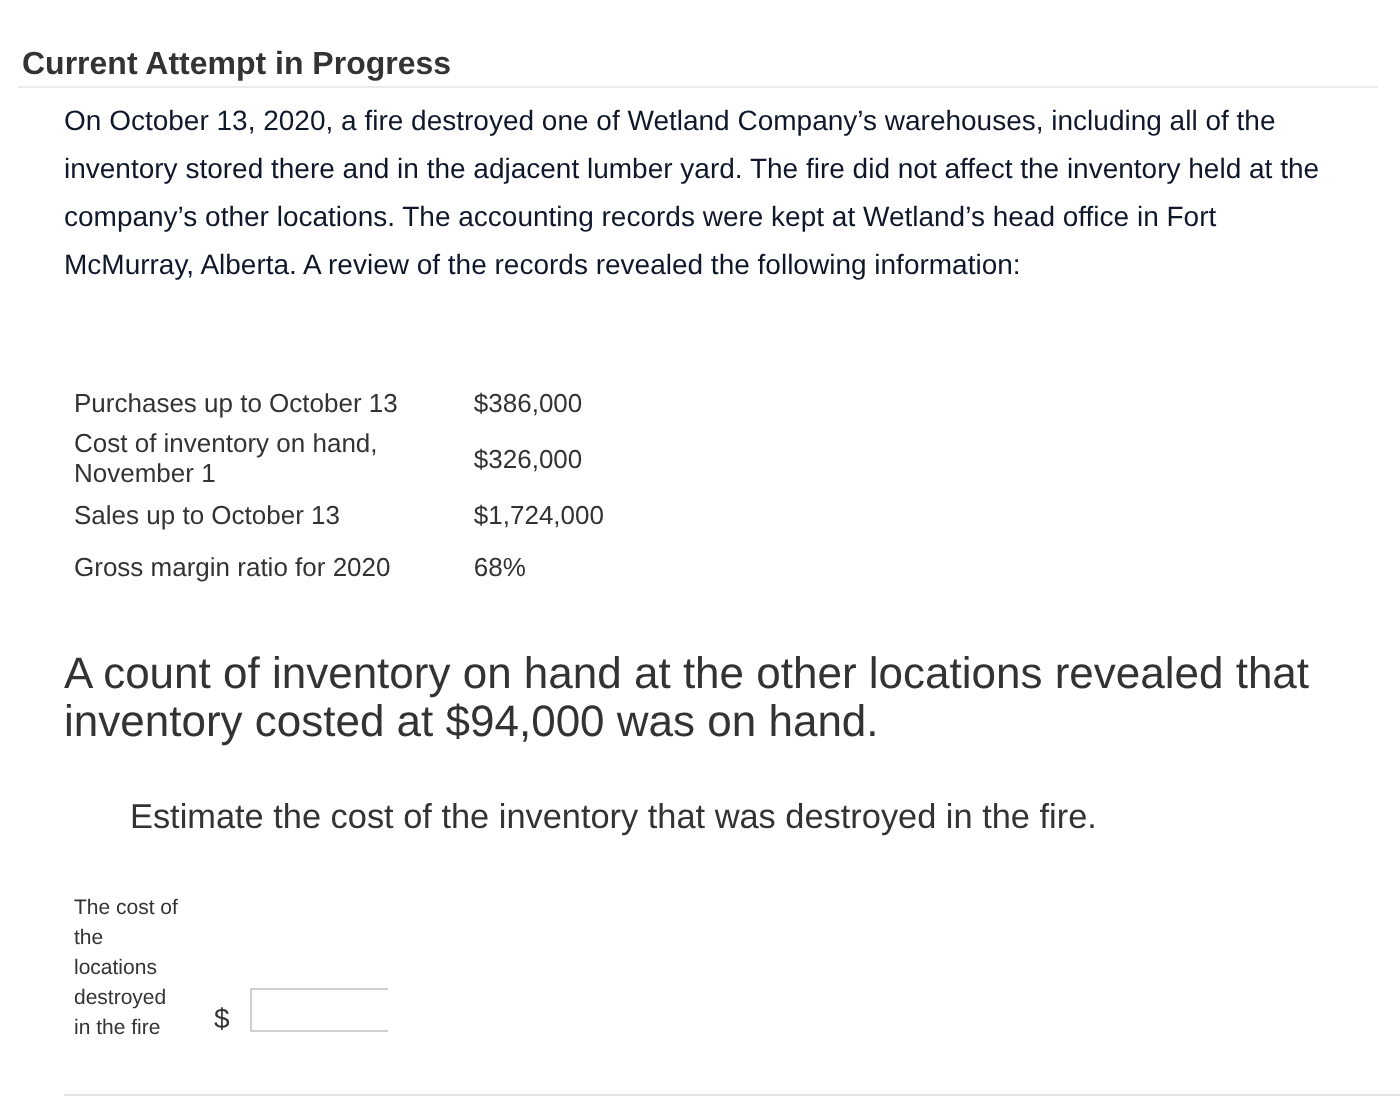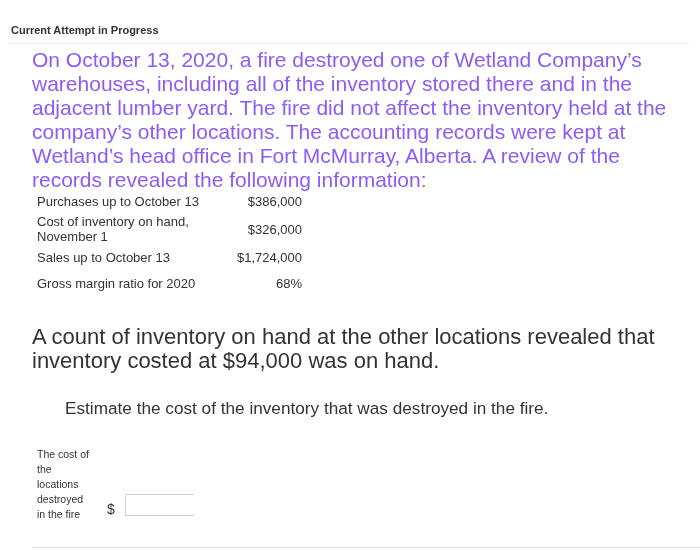--- a/index.html
+++ b/index.html
@@ -2,35 +2,35 @@
 <html><head>
   <meta charset="utf-8">
   <style>
     html, body { margin: 0; padding: 0; background: #ffffff; }
     body {
       width: 700px; height: 551px; overflow: hidden; position: relative;
       font-family: "Liberation Sans", sans-serif; color: #333333;
     }
     .header-title {
       position: absolute; left: 11px; top: 24px;
-      font-size: 11px; font-weight: bold; color: #333333;
+      font-size: 16px; font-weight: bold; color: #333333;
     }
     .header-rule {
       position: absolute; left: 9px; top: 43px; width: 680px; height: 1px; background: #ececec;
     }
     .problem {
       position: absolute; left: 32px; top: 48px; width: 640px;
-      font-size: 21px; line-height: 24px; color: #8b5cf6;
+      font-size: 14px; line-height: 24px; color: #0f172a;
     }
     .data-table {
       position: absolute; left: 37px; top: 188px; width: 265px;
       border-collapse: collapse; font-size: 13px; color: #333333;
     }
     .data-table td { height: 26px; padding: 0; vertical-align: middle; }
-    .data-table td.val { text-align: right; }
+    .data-table td.val { text-align: left; }
     .count-text {
       position: absolute; left: 32px; top: 325px; width: 650px;
       font-size: 22px; line-height: 24px;
     }
     .question {
       position: absolute; left: 32px; top: 396px; width: 650px;
       font-size: 17.2px; line-height: 24px; margin-left: 33px;
     }
     .answer-label {
       position: absolute; left: 37px; top: 447px; width: 56px;

